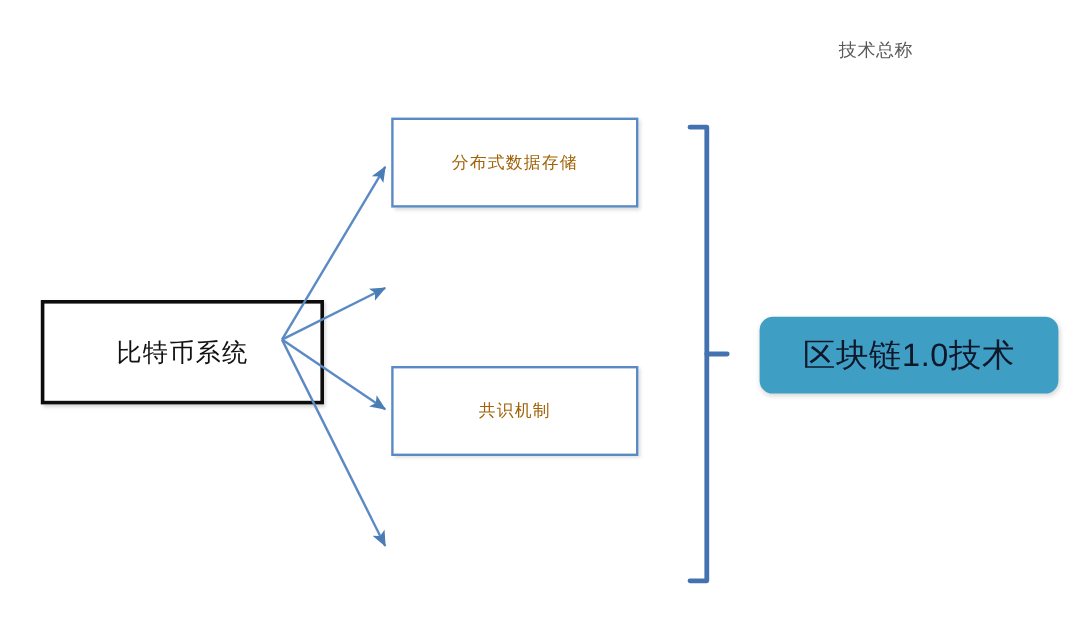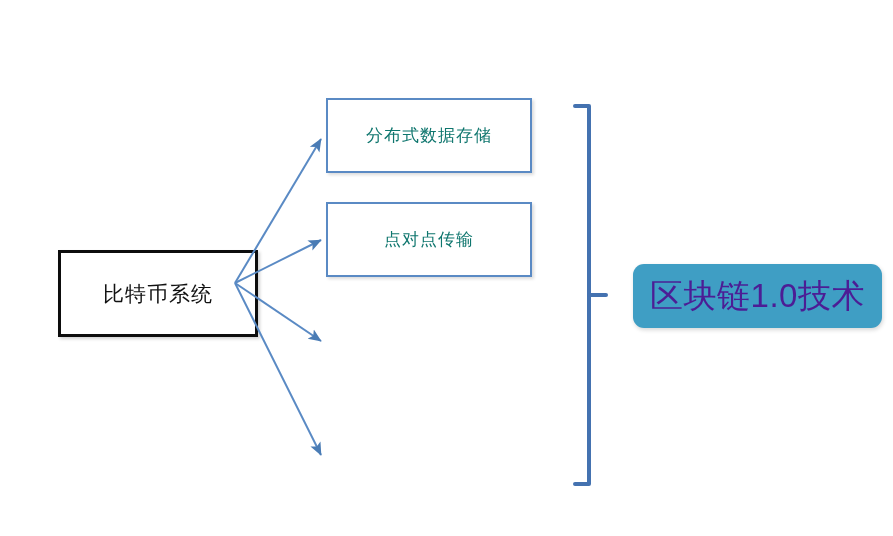--- a/index.html
+++ b/index.html
@@ -26,30 +26,29 @@
     text-align: center;
   }
   #hdr-main   { left: 355px; top: 33px; width: 150px; }
   #hdr-overall{ left: 660px; top: 33px; width: 140px; }
 
   
   #source-box {
     position: absolute;
     left: 34px;
     top: 250px;
-    width: 200px;
+    width: 236px;
     height: 87px;
     border: 3px solid #0d0d0d;
     background: #ffffff;
     box-sizing: border-box;
     display: flex;
     align-items: center;
     justify-content: center;
     box-shadow: 2px 2px 3px rgba(0,0,0,0.18);
-    margin-left: 24px;
   }
   #source-box .node-label {
     font-size: 21px;
     color: #111111;
     letter-spacing: 1px;
     font-weight: 400;
   }
 
   
   .tech-box {
@@ -59,22 +58,22 @@
     height: 75px;
     border: 2px solid #5a8ac4;
     background: #ffffff;
     box-sizing: border-box;
     display: flex;
     align-items: center;
     justify-content: center;
     box-shadow: 2px 2px 3px rgba(0,0,0,0.14);
   }
   .tech-box .node-label {
-    font-size: 17px;
-    color: #0f766e;
+    font-size: 14px;
+    color: #a16207;
     letter-spacing: 1px;
   }
   #tech-box-0 { top: 98px; }
   #tech-box-1 { top: 202px; }
   #tech-box-2 { top: 305px; }
   #tech-box-3 { top: 418px; }
 
   
   #summary-badge {
     position: absolute;
@@ -83,49 +82,50 @@
     width: 249px;
     height: 64px;
     border-radius: 11px;
     background: #3f9ec4;
     display: flex;
     align-items: center;
     justify-content: center;
     box-shadow: 1px 2px 4px rgba(0,0,0,0.16);
   }
   #summary-badge .badge-label {
-    font-size: 33px;
-    color: #4c1d95;
+    font-size: 27px;
+    color: #0f172a;
     letter-spacing: 0.5px;
   }
 
   
   #vector-layer {
     position: absolute;
     left: 0; top: 0;
     width: 893px;
     height: 536px;
     pointer-events: none;
   }
 </style>
 </head>
 <body>
 
 <div id="canvas">
 
+  <div class="col-header" id="hdr-overall">技术总称</div>
 
   <div id="source-box">
     <span class="node-label">比特币系统</span>
   </div>
 
   <div class="tech-box" id="tech-box-0">
     <span class="node-label">分布式数据存储</span>
   </div>
-  <div class="tech-box" id="tech-box-1">
-    <span class="node-label">点对点传输</span>
+  <div class="tech-box" id="tech-box-2">
+    <span class="node-label">共识机制</span>
   </div>
 
   <div id="summary-badge">
     <span class="badge-label">区块链1.0技术</span>
   </div>
 
   <svg id="vector-layer" viewBox="0 0 893 536">
     <defs>
       <marker id="arrowhead" markerWidth="7" markerHeight="7" refX="6.2" refY="3.1" orient="auto" markerUnits="strokeWidth">
         <path d="M0,0.3 L6.6,3.1 L0,5.9 L1.5,3.1 Z" fill="#4a7cb5"></path>

